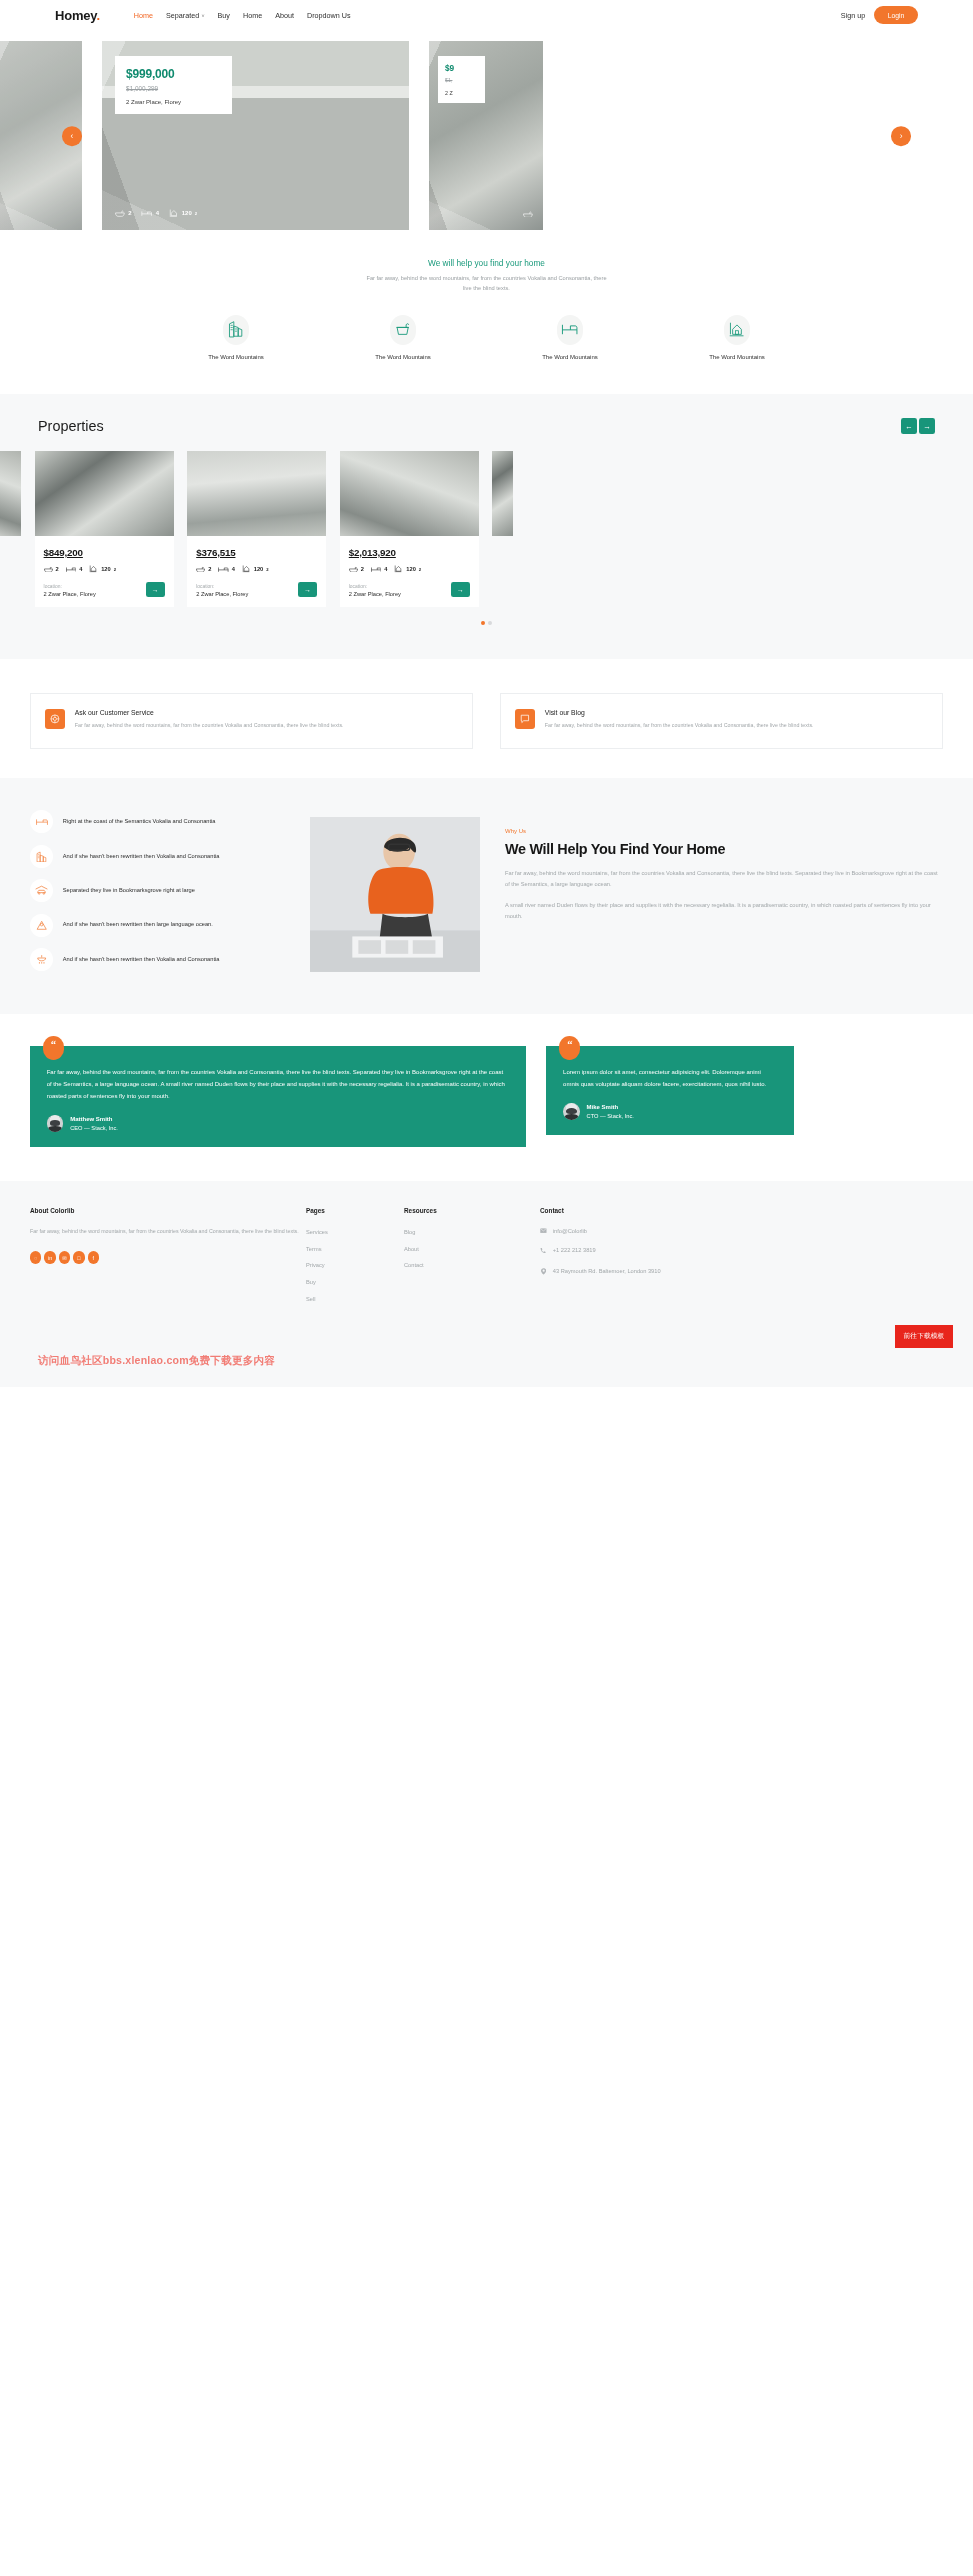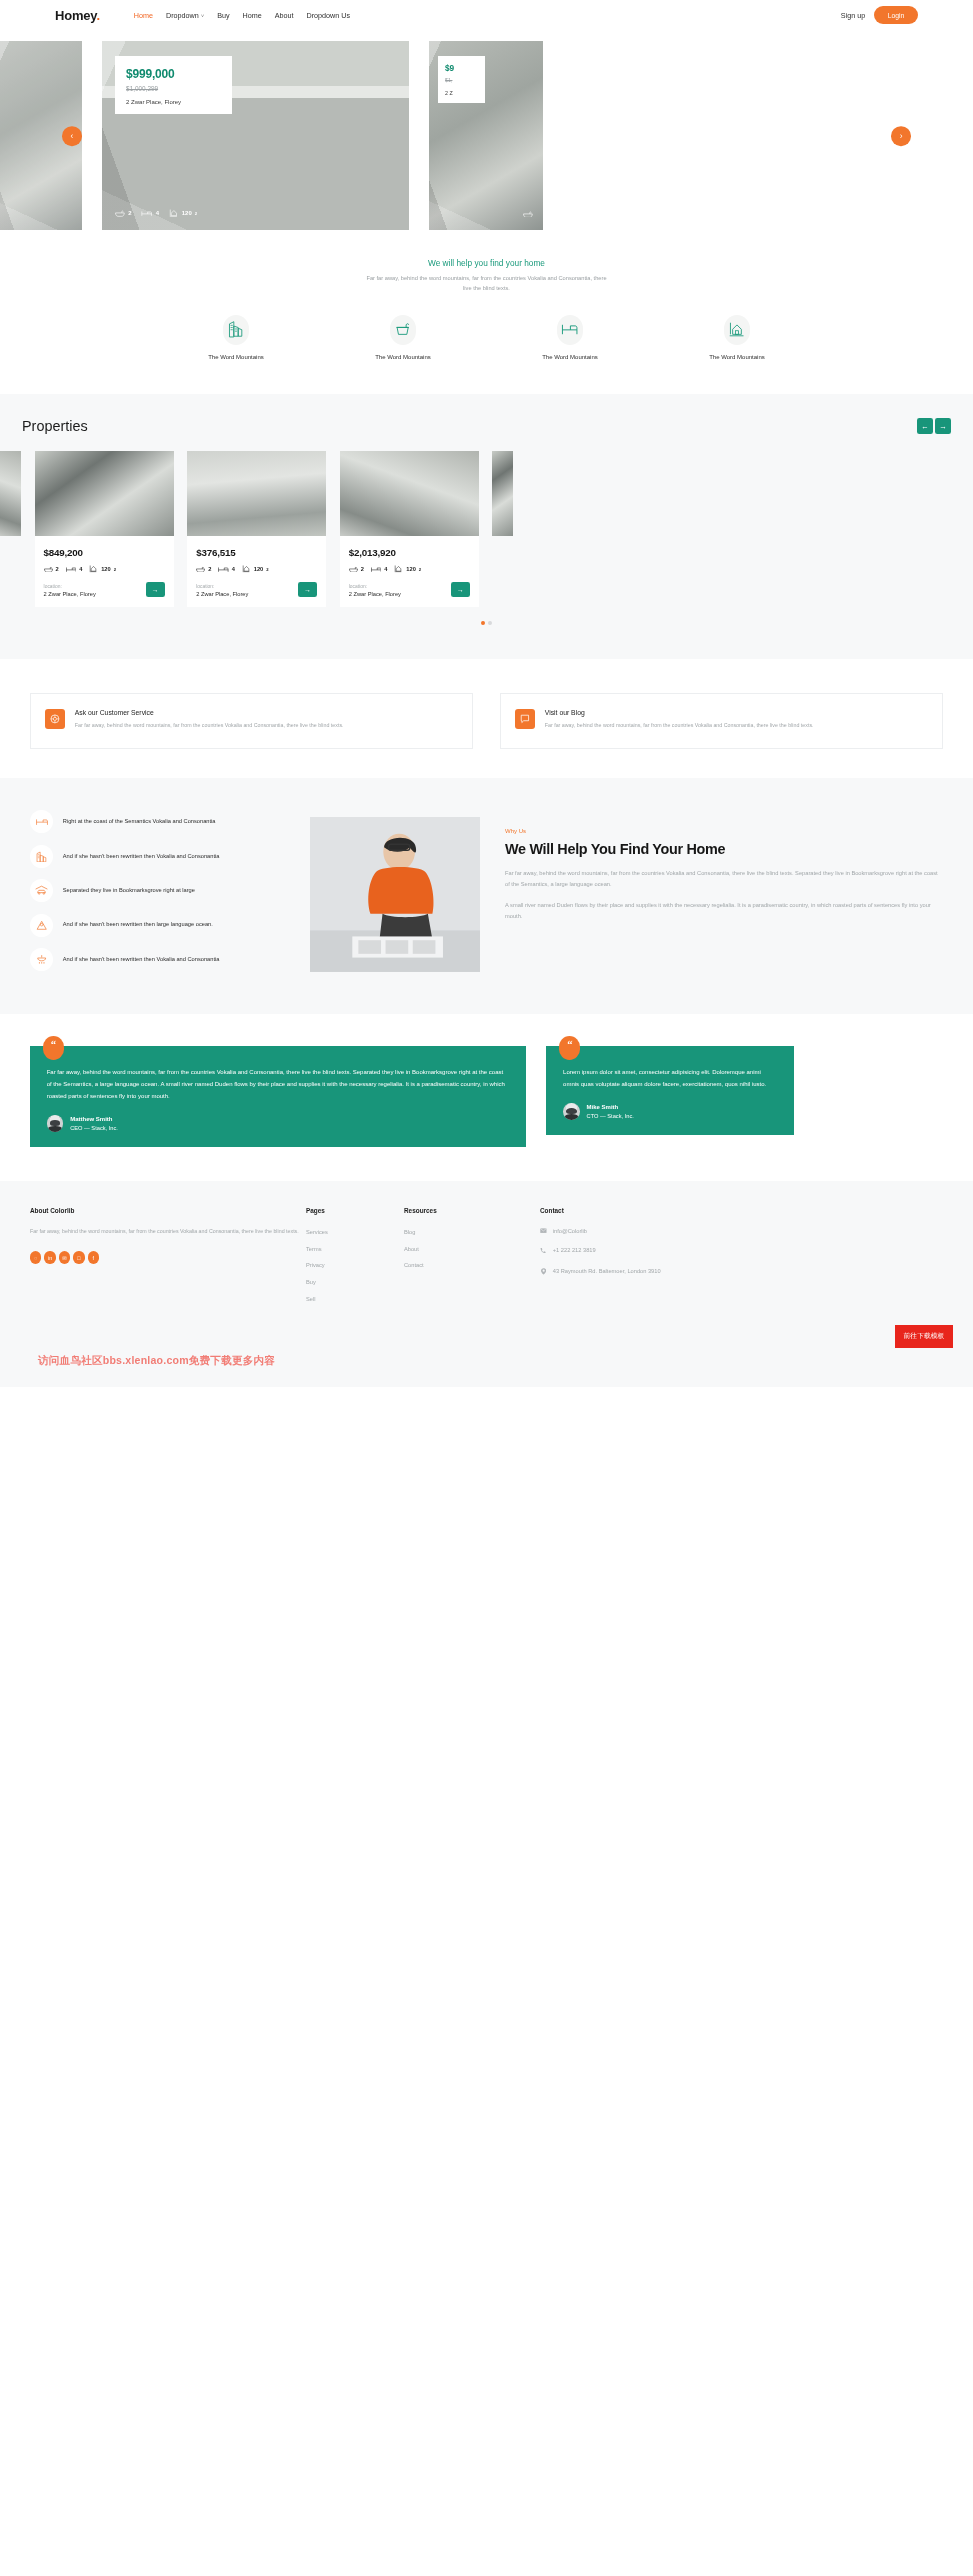--- a/index.html
+++ b/index.html
@@ -81,41 +81,41 @@
   .features { display: flex; justify-content: center; gap: 0; padding: 21px 0 34px; }
   .feature { width: 167px; text-align: center; }
   .feature-ico {
     width: 26px; height: 30px; margin: 0 auto; border-radius: 50%/45%;
     background: #f4f5f4; display: flex; align-items: center; justify-content: center;
   }
   .feature-label { font-size: 6px; color: #2e2e2e; margin-top: 9.8px; }
 
   
   .properties { background: #f7f8f9; padding: 24px 0 34px; }
-  .prop-head { display: flex; align-items: center; padding: 0 22px; }
+  .prop-head { display: flex; align-items: center; padding: 0 38px; }
   .prop-head h2 { font-size: 14.4px; font-weight: normal; color: #1c1c1c; }
   .prop-nav { margin-left: auto; display: flex; gap: 2.3px; }
   .sq-btn {
     width: 16px; height: 16px; background: #18957a; color: #fff; border: none;
     border-radius: 2.3px; cursor: pointer; font-size: 7.6px; display: flex;
     align-items: center; justify-content: center; font-family: inherit;
   }
   .prop-track { display: flex; gap: 13.6px; margin-top: 16.7px; padding-left: 0; }
   .prop-card { flex: 0 0 auto; width: 139px; }
   .prop-card.edge { width: 21px; }
   .prop-photo {
     height: 85px;
     background: linear-gradient(160deg,#aeb2ad 0%, #8d928f 35%, #d3d6d2 65%, #7f8582 100%);
     position: relative; overflow: hidden;
   }
   .prop-photo.p1 { background: linear-gradient(145deg,#c8ccc7 0%,#6f7572 30%,#d9dcd8 60%,#8a908c 100%); }
   .prop-photo.p2 { background: linear-gradient(175deg,#cfd2ce 0%,#e3e5e2 35%,#9ba19d 75%,#c2c6c1 100%); }
   .prop-photo.p3 { background: linear-gradient(200deg,#b0b4af 0%,#dcdfdb 40%,#868c88 80%,#c9ccc8 100%); }
   .prop-body { background: #fff; padding: 10.6px 9px 9.8px; }
-  .prop-price { font-size: 9.8px; font-weight: bold; color: #161616; letter-spacing: -0.2px; }
+  .prop-price { font-size: 9.8px; font-weight: bold; color: #161616; letter-spacing: -0.2px; text-decoration: underline; }
   .prop-meta { display: flex; align-items: center; gap: 6.8px; margin-top: 7.6px; }
   .prop-meta .meta-item { color: #1b1b1b; font-size: 5.7px; }
   .prop-foot { display: flex; align-items: flex-end; margin-top: 9px; }
   .loc-label { font-size: 4.9px; color: #a4a9ab; }
   .loc-val { font-size: 5.7px; color: #2c2c2c; margin-top: 2.3px; }
   .go-btn {
     margin-left: auto; width: 19px; height: 15px; background: #18957a; color: #fff;
     border: none; border-radius: 2.3px; font-size: 6.8px; cursor: pointer;
     display: flex; align-items: center; justify-content: center; font-family: inherit;
   }
@@ -216,21 +216,21 @@
 </style>
 </head>
 <body>
 
 <div class="navbar">
   <div class="logo">
     <span>Homey</span><span class="dot">.</span>
   </div>
   <div class="nav-links">
     <a class="nav-link active">Home</a>
-    <a class="nav-link"><span>Dropdown</span><span class="caret">˅</span></a>
+    <a class="nav-link"><span>Separated</span><span class="caret">˅</span></a>
     <a class="nav-link">Buy</a>
     <a class="nav-link">Home</a>
     <a class="nav-link">About</a>
     <a class="nav-link">Dropdown Us</a>
   </div>
   <div class="nav-right">
     <a class="signup">Sign up</a>
     <button class="login-btn">Login</button>
   </div>
 </div>

